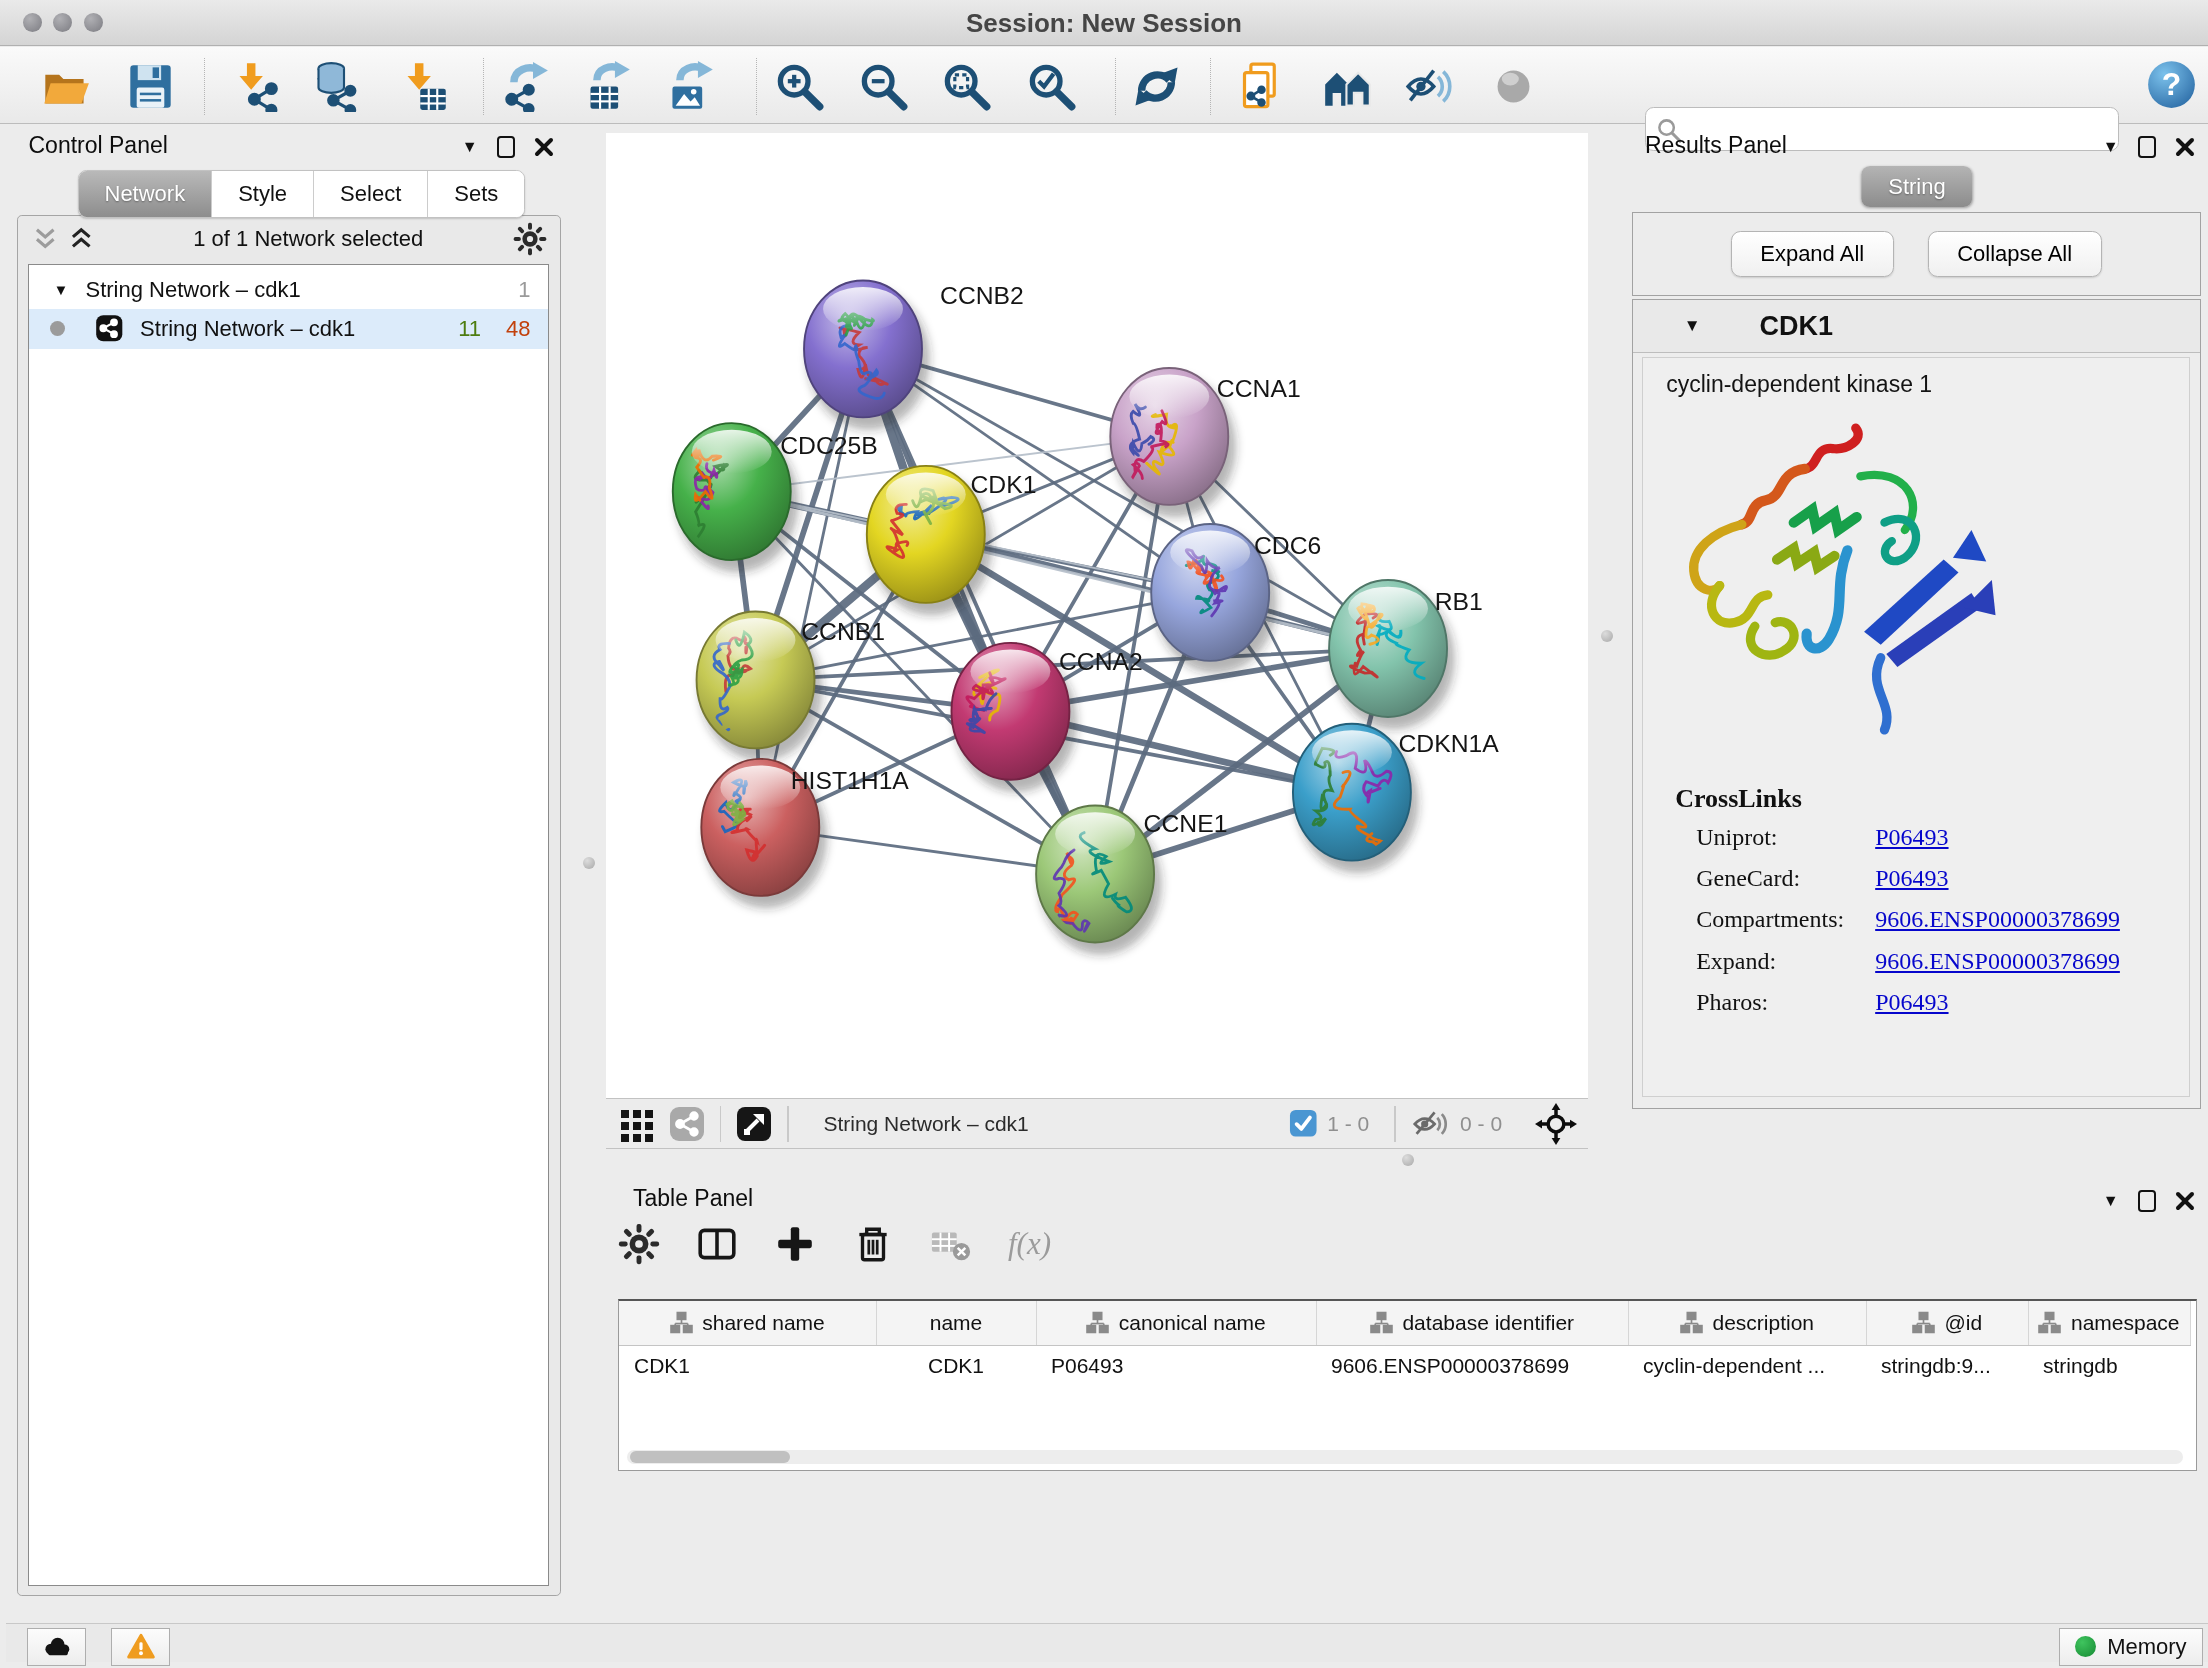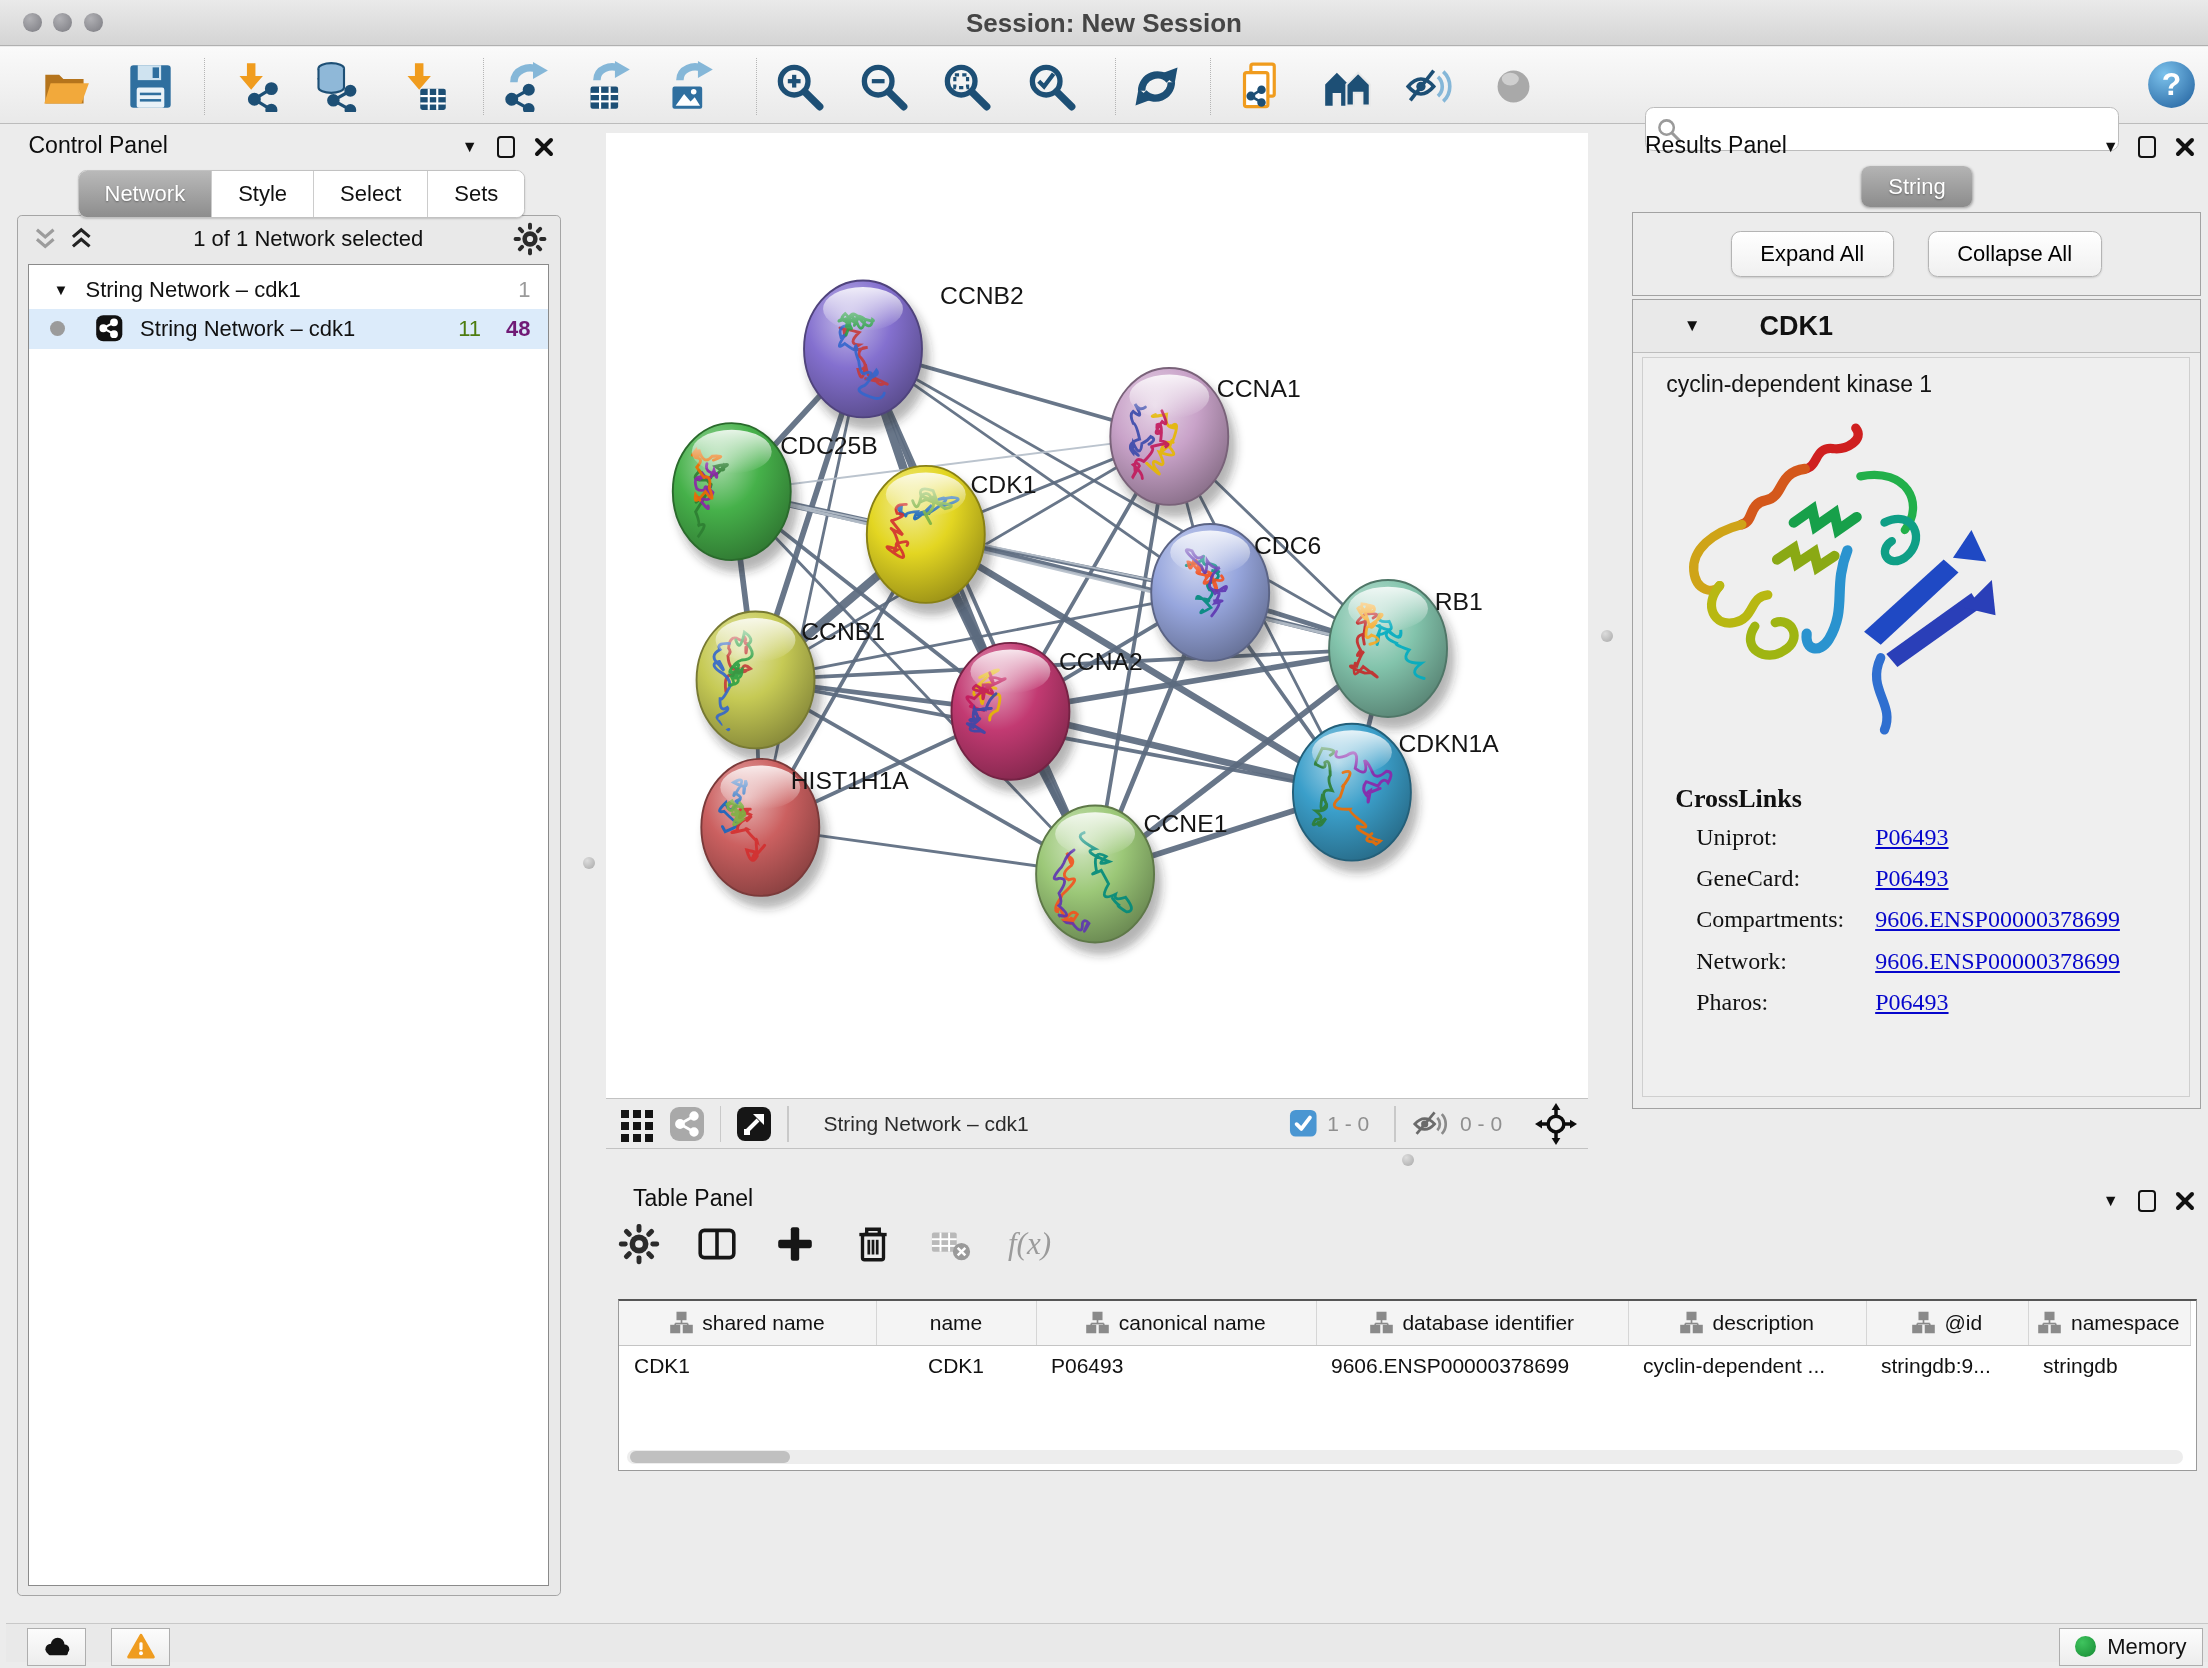--- a/index.html
+++ b/index.html
@@ -55,21 +55,21 @@
     background:#fff; border:1.9px solid #8a8a8a; }
   .trow { height:38px; display:flex; align-items:center; font-size:22px; }
   .trow .tri { margin-left:25px; font-size:15px; }
   .trow .tlabel { margin-left:17px; }
   .trow .tcount { margin-left:auto; margin-right:17px; color:#9a9a9a; }
   .trow.sel { background:#dcebfa; height:40px; }
   .trow .dot { width:15px; height:15px; border-radius:50%; background:#9b9b9b; margin-left:21px; flex:none; }
   .trow .nicon { width:28.5px; height:28.5px; margin-left:30px; flex:none; }
   .trow .nicon svg { width:100%; height:100%; }
   .trow .c1 { margin-left:auto; color:#4d7c0f; }
-  .trow .c2 { margin:0 17px 0 25px; color:#701a75;font-weight:bold; }
+  .trow .c2 { margin:0 17px 0 25px; color:#c2410c; }
 
   
   .netview { position:absolute; left:606px; top:133px; width:982px; height:974px; background:#fff; }
   .node-label { font-family:"Liberation Sans",sans-serif; font-size:26px; fill:#141414; }
   .netbar { position:absolute; left:606px; top:1098px; width:982px; height:51px;
     background:#ececec; border-top:1px solid #c2c2c2; border-bottom:1px solid #c2c2c2;
     display:flex; align-items:center; }
   .nb-ic { width:36px; height:36px; flex:none; }
   .nb-ic svg { width:100%; height:100%; }
   .nbsep { width:1.9px; height:36px; background:#c9c9c9; margin:0 15px; flex:none; }
@@ -827,21 +827,21 @@
         </div>
         <div class="xl-row">
           <span class="xl-label">GeneCard:</span>
           <a class="xl-link" href="#">P06493</a>
         </div>
         <div class="xl-row">
           <span class="xl-label">Compartments:</span>
           <a class="xl-link" href="#">9606.ENSP00000378699</a>
         </div>
         <div class="xl-row">
-          <span class="xl-label">Network:</span>
+          <span class="xl-label">Expand:</span>
           <a class="xl-link" href="#">9606.ENSP00000378699</a>
         </div>
         <div class="xl-row">
           <span class="xl-label">Pharos:</span>
           <a class="xl-link" href="#">P06493</a>
         </div>
       </div>
     </div>
   </div>
 

